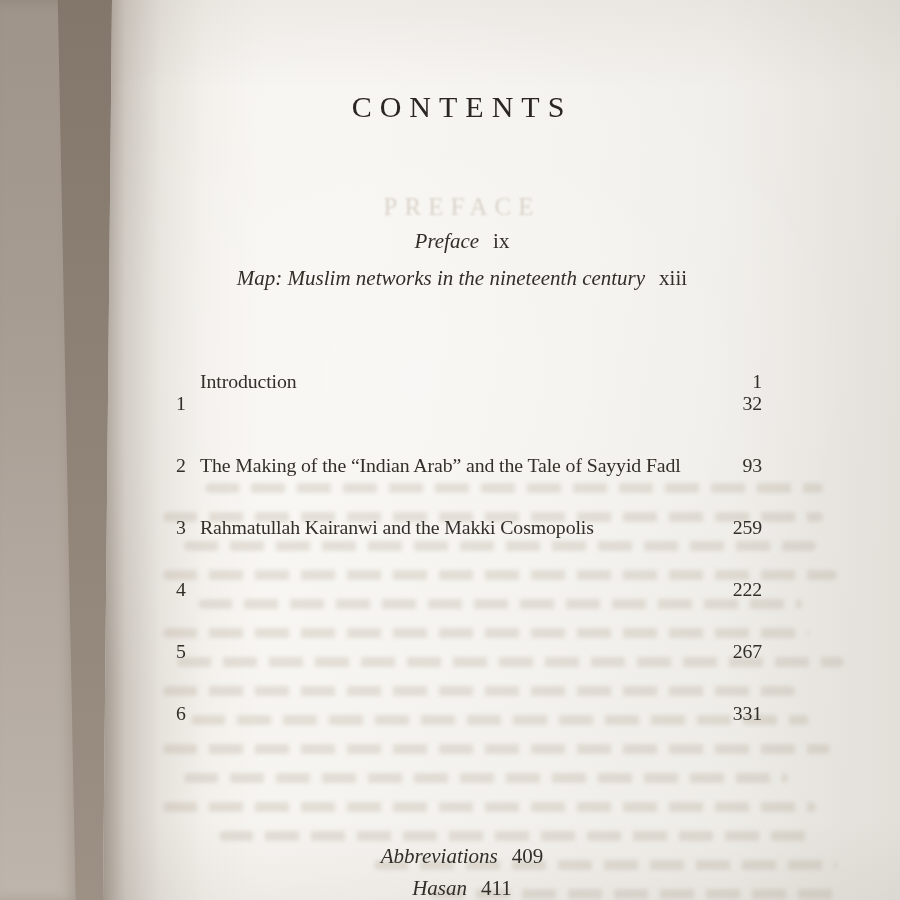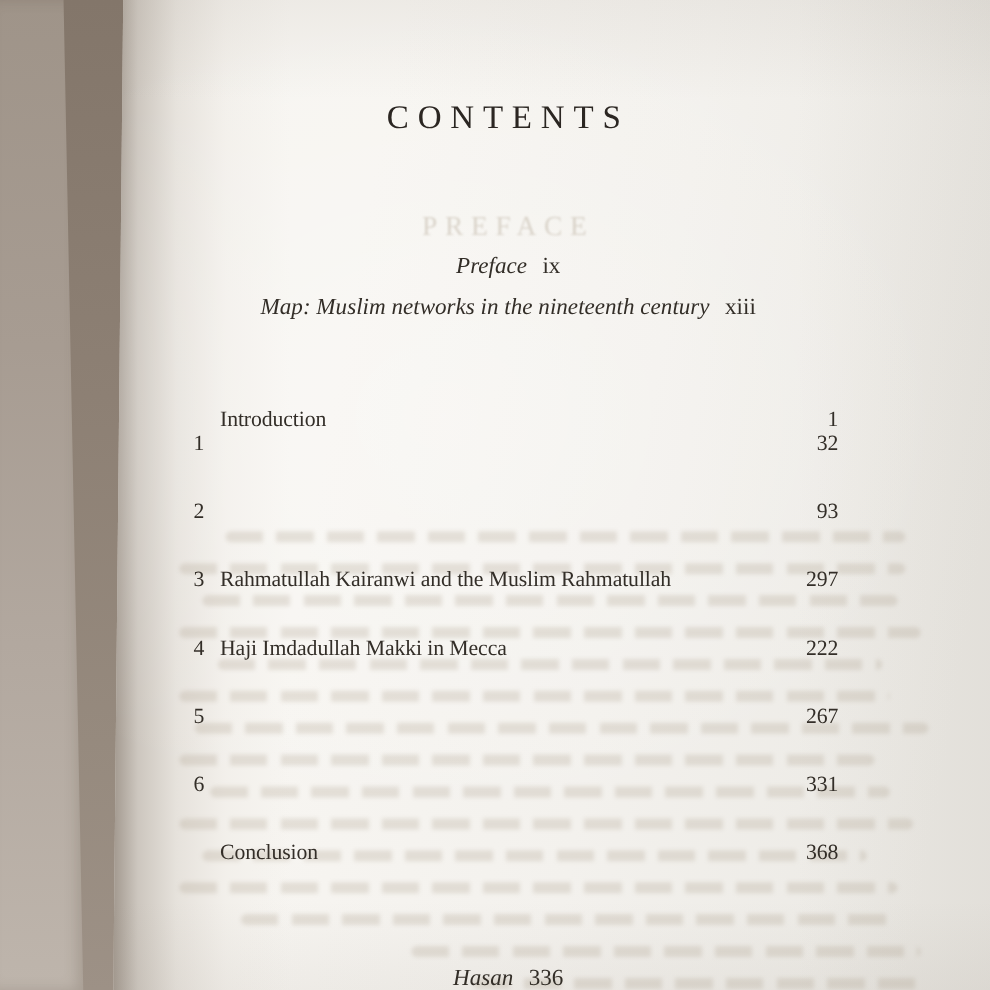--- a/index.html
+++ b/index.html
@@ -120,44 +120,42 @@
       <span class="num"></span>
       <span class="ttl">Introduction</span>
       <span class="pg">1</span>
     </div>
     <div class="toc-row row-1">
       <span class="num">1</span>
       <span class="pg">32</span>
     </div>
     <div class="toc-row row-2">
       <span class="num">2</span>
+      <span class="ttl">The Making of the “Indian Arab” and the Tale of Sayyid Fadl</span>
       <span class="pg">93</span>
     </div>
     <div class="toc-row row-3">
       <span class="num">3</span>
-      <span class="ttl">Rahmatullah Kairanwi and the Muslim Rahmatullah</span>
-      <span class="pg">297</span>
+      <span class="ttl">Rahmatullah Kairanwi and the Makki Cosmopolis</span>
+      <span class="pg">259</span>
     </div>
     <div class="toc-row row-4">
       <span class="num">4</span>
-      <span class="ttl">Haji Imdadullah Makki in Mecca</span>
       <span class="pg">222</span>
     </div>
     <div class="toc-row row-5">
       <span class="num">5</span>
       <span class="pg">267</span>
     </div>
     <div class="toc-row row-6">
       <span class="num">6</span>
       <span class="pg">331</span>
     </div>
-    <div class="toc-row row-7">
-      <span class="num"></span>
-      <span class="ttl">Conclusion</span>
-      <span class="pg">368</span>
+
+    <div class="fm-line bm-1">
+      <span class="lbl">Abbreviations</span><span class="pg">409</span>
     </div>
-
     <div class="fm-line bm-2">
-      <span class="lbl">Hasan</span><span class="pg">336</span>
+      <span class="lbl">Hasan</span><span class="pg">411</span>
     </div>
 
   </div>
 </div>
 
 </body></html>

